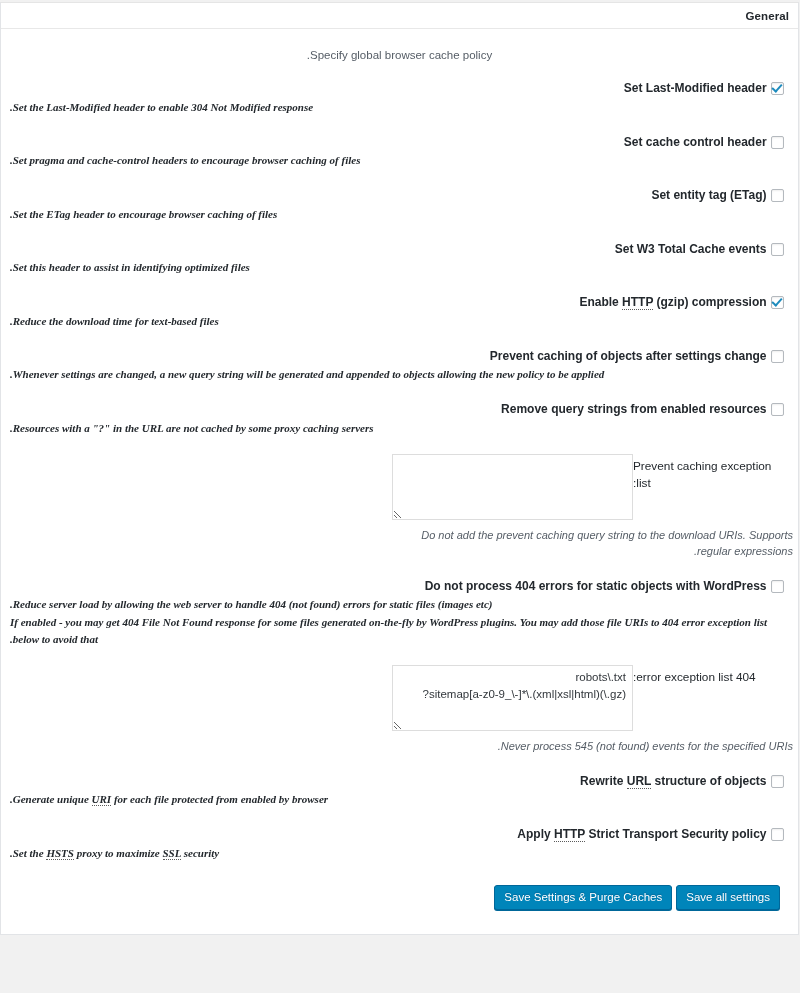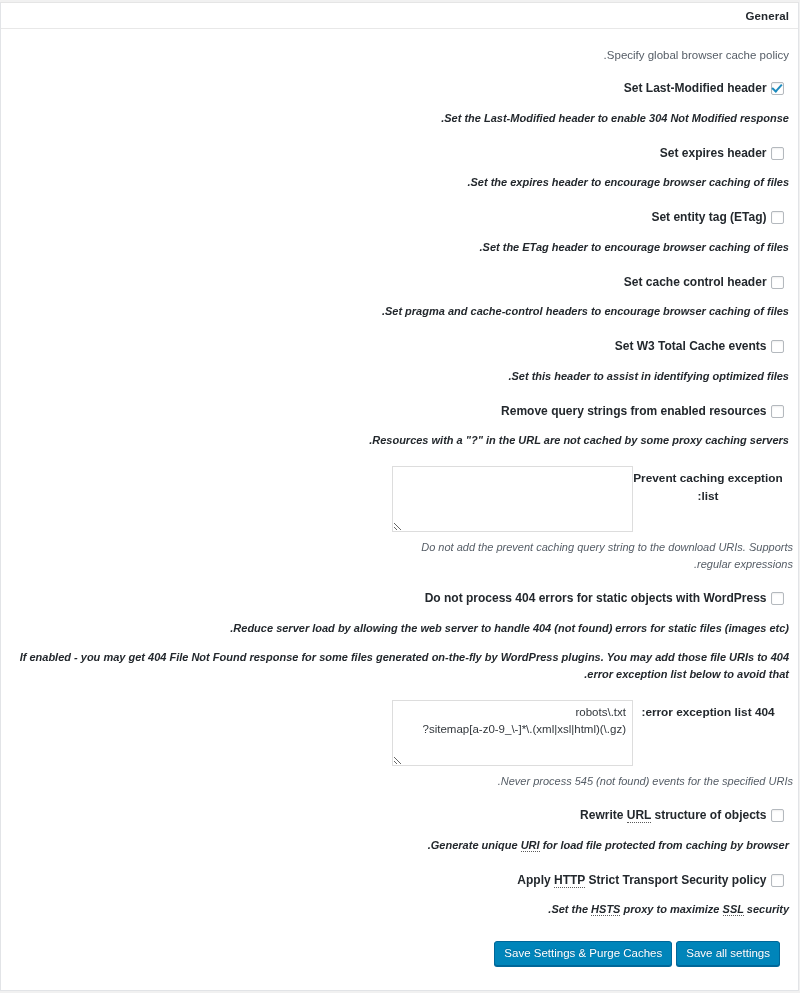--- a/index.html
+++ b/index.html
@@ -52,21 +52,21 @@
   }
 
   .postbox-inside {
     padding: 4px 9px 14px 9px;
     box-sizing: border-box;
   }
 
   .section-lead {
     font-size: 11.5px;
     color: #555d66;
-    text-align: right;
+    text-align: center;
     margin: 14px 0 16px 0;
     line-height: 1.4;
   }
 
   
   table.form-table {
     width: 100%;
     border-collapse: collapse;
     table-layout: fixed;
   }
@@ -120,37 +120,38 @@
     transform: rotate(42deg);
   }
 
   .description {
     display: block;
     font-size: 11px;
     font-style: italic;
     font-weight: bold;
     color: #23282d;
     line-height: 1.55;
-    margin: 12px 0 0 0;
-    text-align: right;
+    margin: 1px 0 0 0;
+    text-align: left;
+    font-family: Liberation Serif, serif;
   }
 
   abbr {
     border-bottom: 1px dotted #5b5b5b;
     text-decoration: none;
     cursor: help;
   }
 
   
   .ta-row td { padding-bottom: 14px; }
   .ta-label {
     font-size: 11.8px;
-    font-weight: bold;
+    font-weight: normal;
     color: #23282d;
-    text-align: center;
+    text-align: left;
     line-height: 1.5;
     width: 150px;
     display: inline-block;
     vertical-align: top;
     padding-top: 4px;
     margin-right: 6px;
   }
   .ta-block {
     display: inline-block;
     vertical-align: top;
@@ -230,61 +231,70 @@
           <tr>
             <td>
               <span class="cb-line">
                 <input type="checkbox" checked="" style="">
                 <span class="field-label">Set Last-Modified header</span>
               </span>
               <span class="description">Set the Last-Modified header to enable 304 Not Modified response.</span>
             </td>
           </tr>
 
-          <tr>
-            <td>
-              <span class="cb-line">
-                <input type="checkbox" style="">
-                <span class="field-label">Set expires header</span>
-              </span>
-              <span class="description">Set the expires header to encourage browser caching of files.</span>
+
+          <tr>
+            <td>
+              <span class="cb-line">
+                <input type="checkbox" style="">
+                <span class="field-label">Set cache control header</span>
+              </span>
+              <span class="description">Set pragma and cache-control headers to encourage browser caching of files.</span>
             </td>
           </tr>
 
           <tr>
             <td>
               <span class="cb-line">
                 <input type="checkbox" style="">
                 <span class="field-label">Set entity tag (ETag)</span>
               </span>
               <span class="description">Set the ETag header to encourage browser caching of files.</span>
             </td>
           </tr>
 
           <tr>
             <td>
               <span class="cb-line">
                 <input type="checkbox" style="">
-                <span class="field-label">Set cache control header</span>
-              </span>
-              <span class="description">Set pragma and cache-control headers to encourage browser caching of files.</span>
-            </td>
-          </tr>
-
-          <tr>
-            <td>
-              <span class="cb-line">
-                <input type="checkbox" style="">
                 <span class="field-label">Set W3 Total Cache events</span>
               </span>
               <span class="description">Set this header to assist in identifying optimized files.</span>
             </td>
           </tr>
 
-
+          <tr>
+            <td>
+              <span class="cb-line">
+                <input type="checkbox" checked="" style="">
+                <span class="field-label"><span>Enable </span><abbr>HTTP</abbr><span> (gzip) compression</span></span>
+              </span>
+              <span class="description">Reduce the download time for text-based files.</span>
+            </td>
+          </tr>
+
+          <tr>
+            <td>
+              <span class="cb-line">
+                <input type="checkbox" style="">
+                <span class="field-label">Prevent caching of objects after settings change</span>
+              </span>
+              <span class="description">Whenever settings are changed, a new query string will be generated and appended to objects allowing the new policy to be applied.</span>
+            </td>
+          </tr>
 
           <tr>
             <td>
               <span class="cb-line">
                 <input type="checkbox" style="">
                 <span class="field-label">Remove query strings from enabled resources</span>
               </span>
               <span class="description">Resources with a "?" in the URL are not cached by some proxy caching servers.</span>
             </td>
           </tr>
@@ -313,21 +323,21 @@
 sitemap[a-z0-9_\-]*\.(xml|xsl|html)(\.gz)?</textarea><span class="ta-desc">Never process 545 (not found) events for the specified URIs.</span></span>
             </td>
           </tr>
 
           <tr>
             <td>
               <span class="cb-line">
                 <input type="checkbox" style="">
                 <span class="field-label"><span>Rewrite </span><abbr>URL</abbr><span> structure of objects</span></span>
               </span>
-              <span class="description"><span>Generate unique </span><abbr>URI</abbr><span> for load file protected from caching by browser.</span></span>
+              <span class="description"><span>Generate unique </span><abbr>URI</abbr><span> for each file protected from enabled by browser.</span></span>
             </td>
           </tr>
 
           <tr>
             <td>
               <span class="cb-line">
                 <input type="checkbox" style="">
                 <span class="field-label"><span>Apply </span><abbr>HTTP</abbr><span> Strict Transport Security policy</span></span>
               </span>
               <span class="description"><span>Set the </span><abbr>HSTS</abbr><span> proxy to maximize </span><abbr>SSL</abbr><span> security.</span></span>

